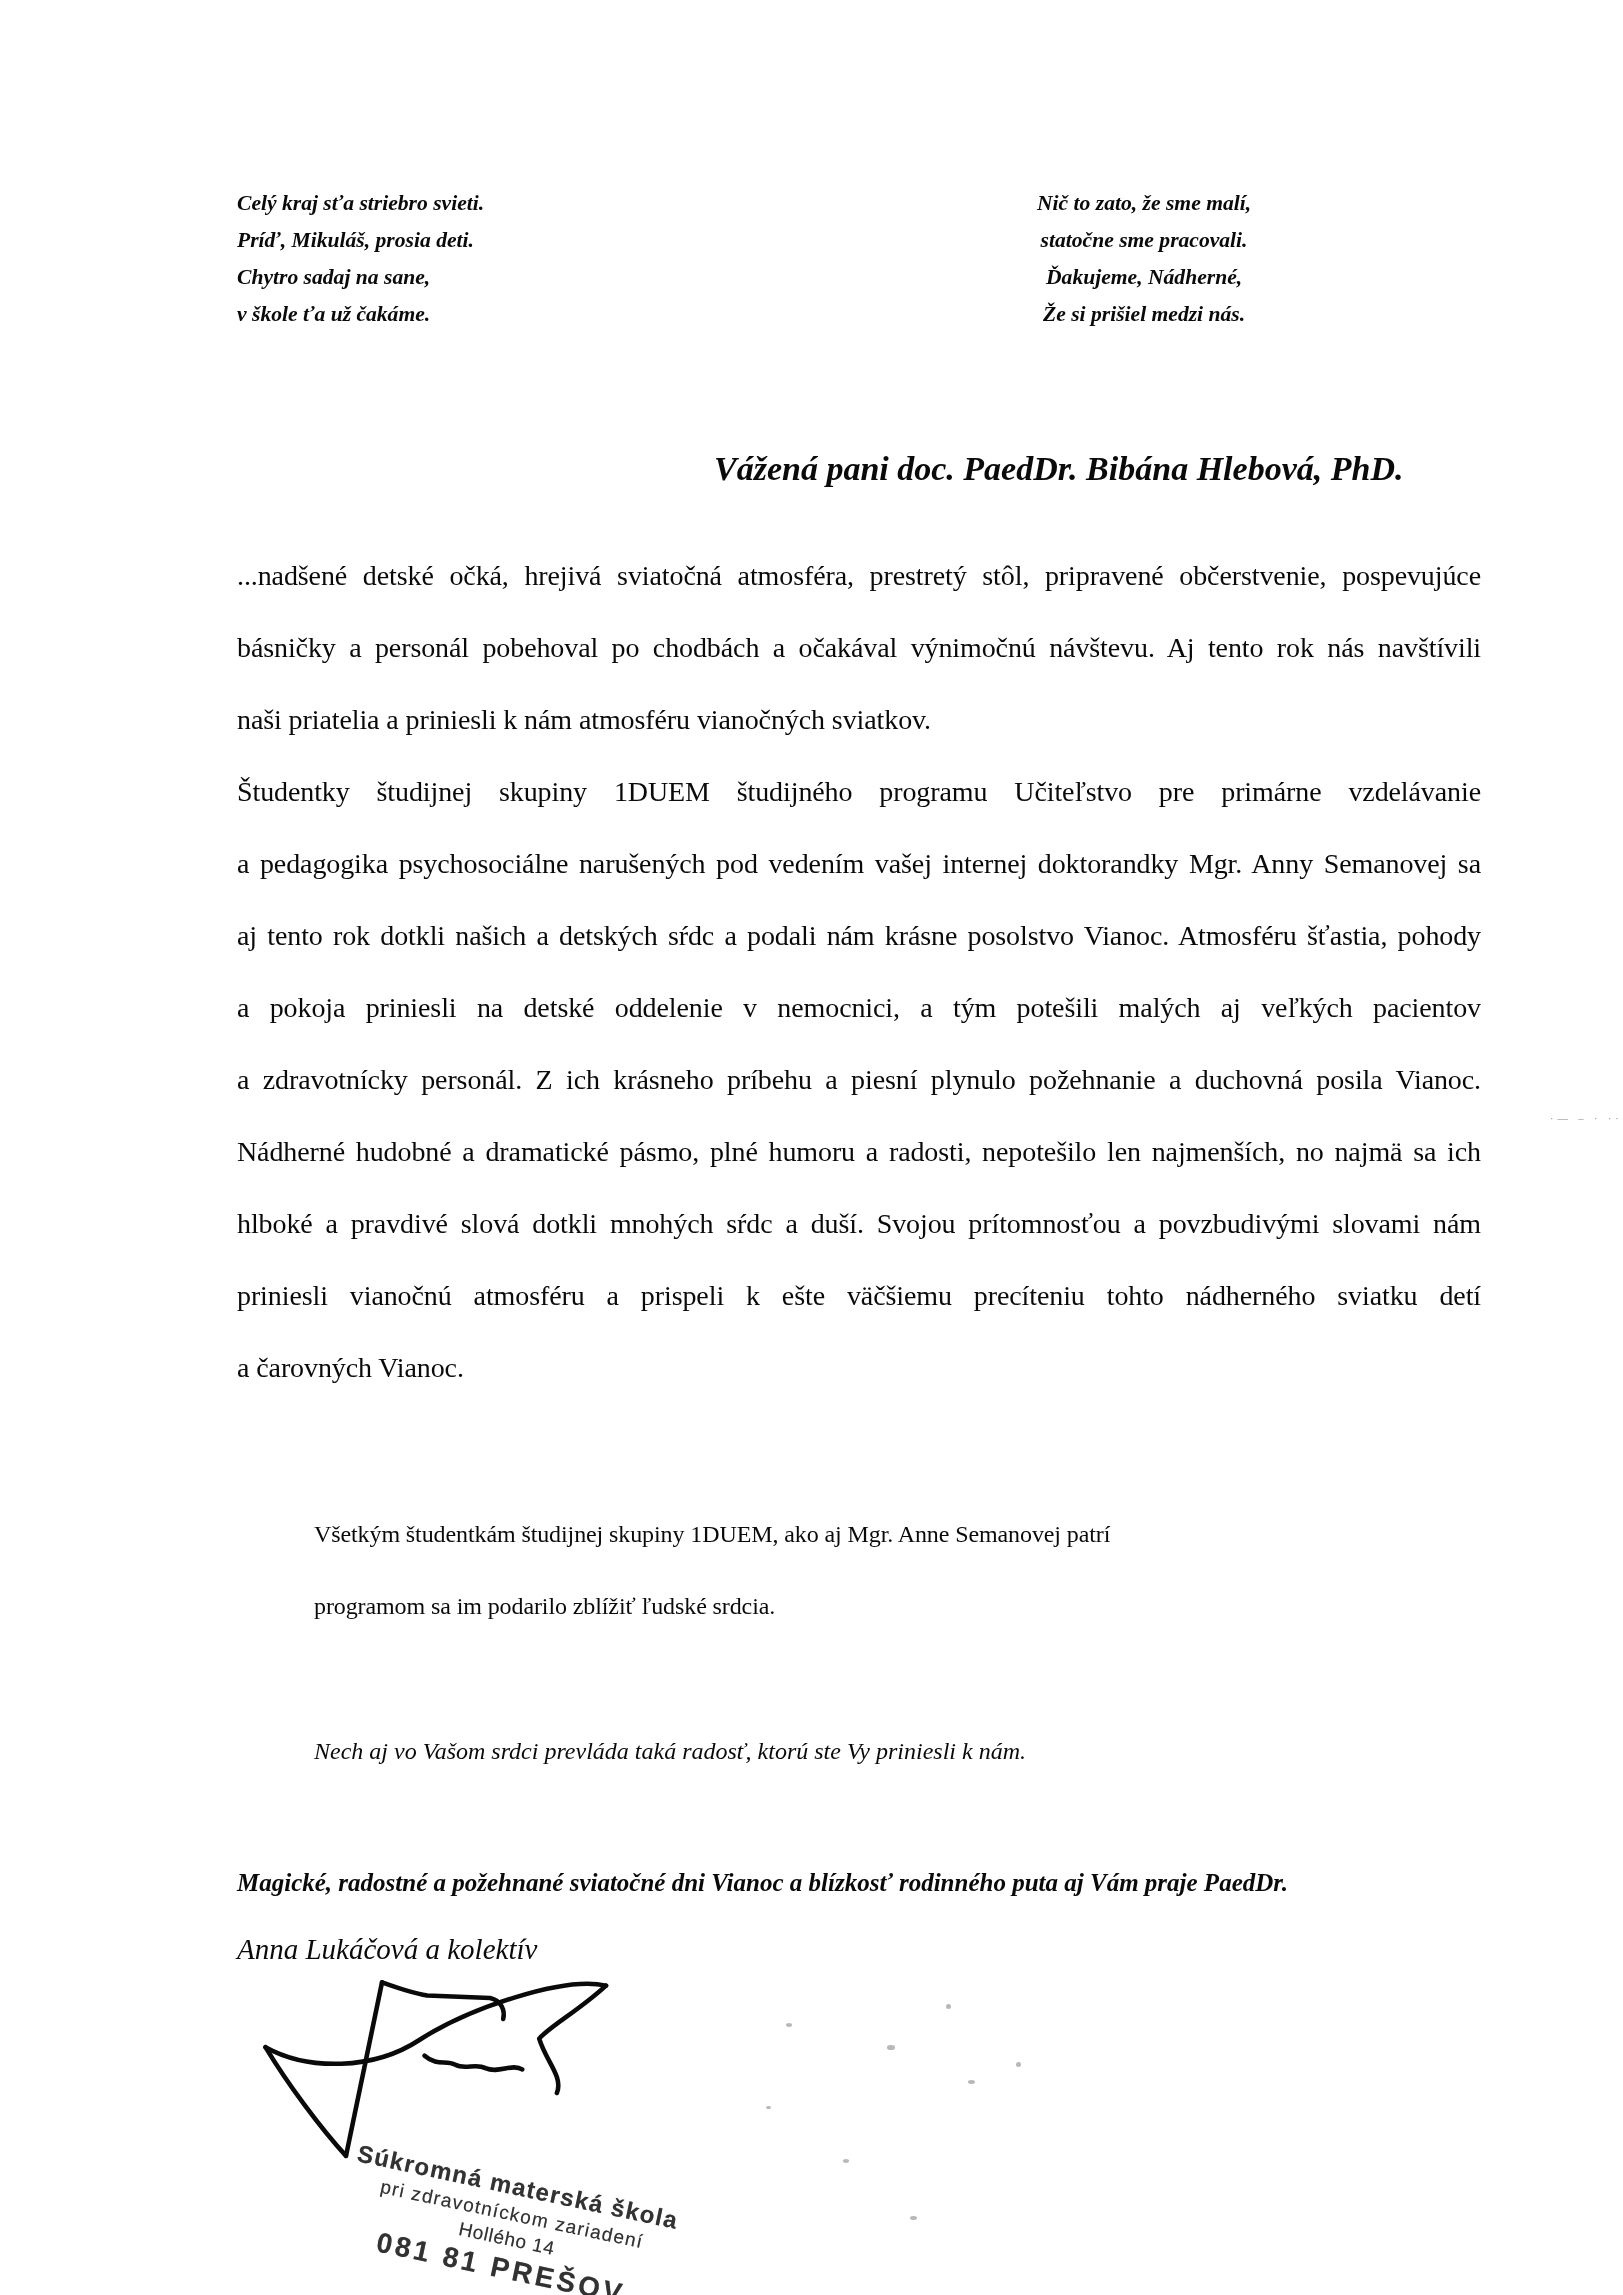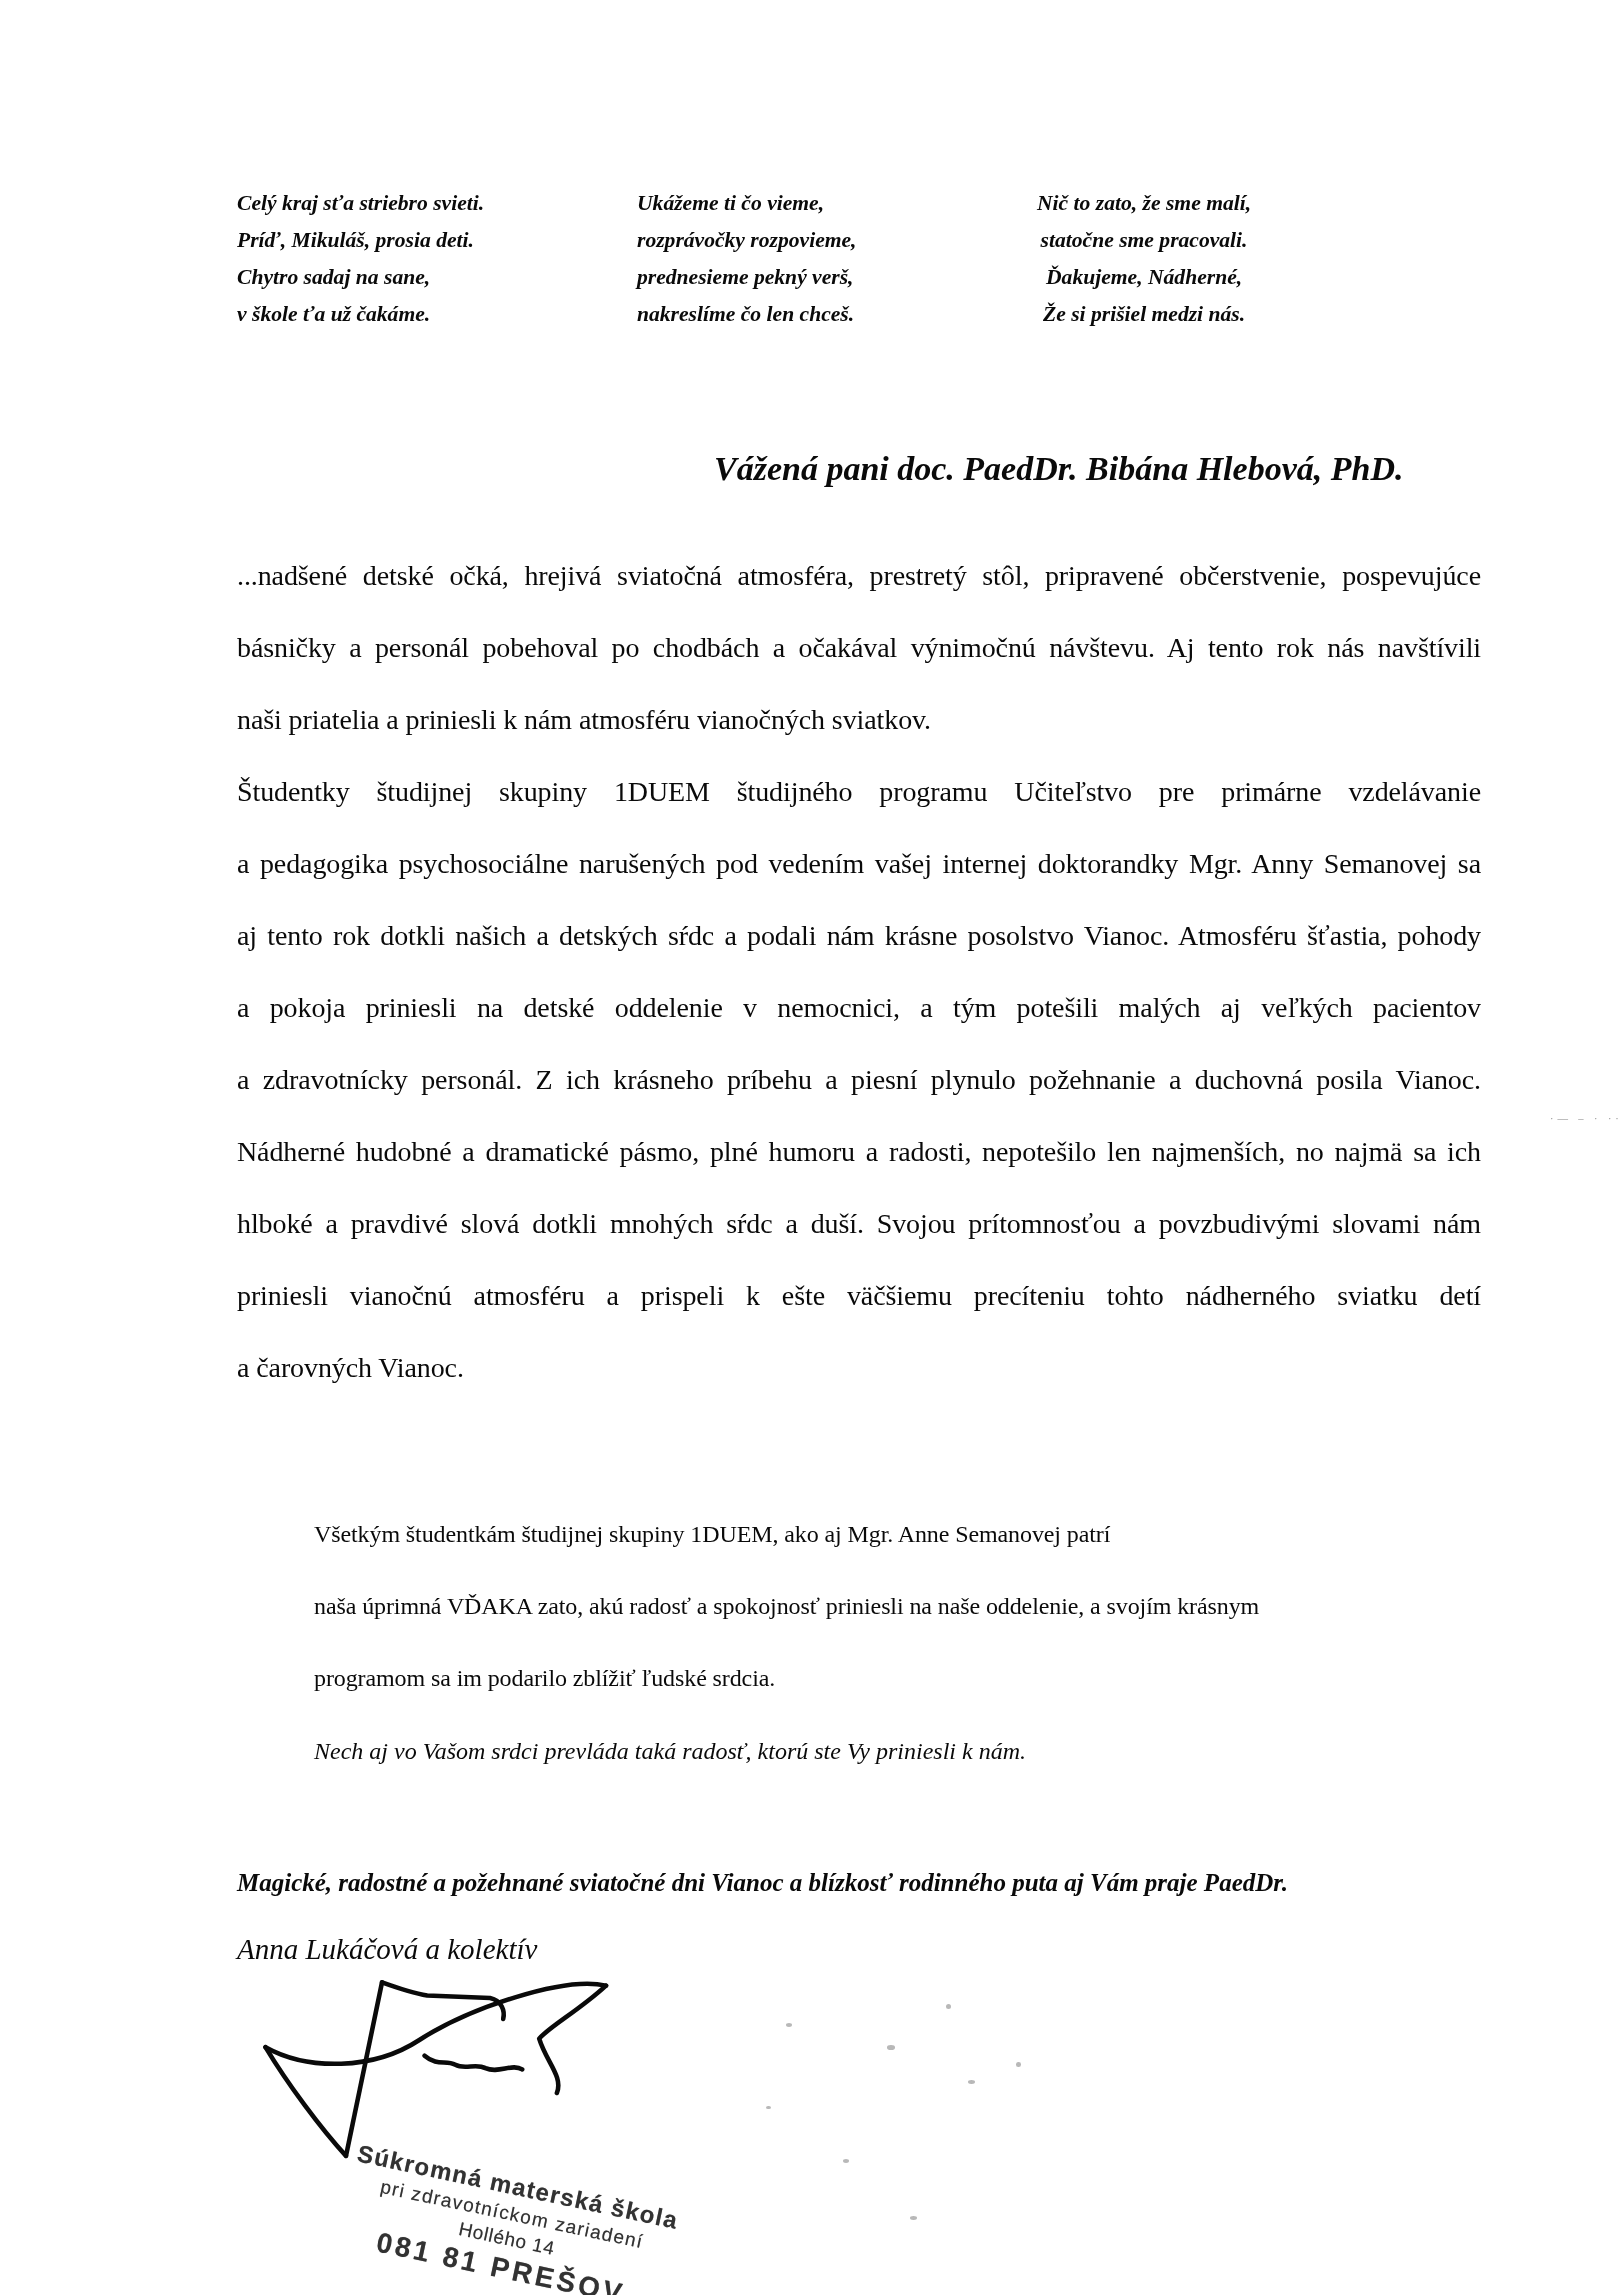--- a/index.html
+++ b/index.html
@@ -52,26 +52,20 @@
 <body>
 
 <div class="page">
 
   <div class="poem-col poem-col-1">
     <div class="poem-line">Celý kraj sťa striebro svieti.</div>
     <div class="poem-line">Príď, Mikuláš, prosia deti.</div>
     <div class="poem-line">Chytro sadaj na sane,</div>
     <div class="poem-line">v škole ťa už čakáme.</div>
   </div>
-  <div class="poem-col poem-col-2">
-    <div class="poem-line">Ukážeme ti čo vieme,</div>
-    <div class="poem-line">rozprávočky rozpovieme,</div>
-    <div class="poem-line">prednesieme pekný verš,</div>
-    <div class="poem-line">nakreslíme čo len chceš.</div>
-  </div>
   <div class="poem-col poem-col-3">
     <div class="poem-line">Nič to zato, že sme malí,</div>
     <div class="poem-line">statočne sme pracovali.</div>
     <div class="poem-line">Ďakujeme, Nádherné,</div>
     <div class="poem-line">Že si prišiel medzi nás.</div>
   </div>
 
   <div class="salutation">Vážená pani doc. PaedDr. Bibána Hlebová, PhD.</div>
 
   <div class="body-block">
@@ -84,21 +78,20 @@
     <div class="b-line">a pokoja priniesli na detské oddelenie v nemocnici, a tým potešili malých aj veľkých pacientov</div>
     <div class="b-line">a zdravotnícky personál. Z ich krásneho príbehu a piesní plynulo požehnanie a duchovná posila Vianoc.</div>
     <div class="b-line">Nádherné hudobné a dramatické pásmo, plné humoru a radosti, nepotešilo len najmenších, no najmä sa ich</div>
     <div class="b-line">hlboké a pravdivé slová dotkli mnohých sŕdc a duší. Svojou prítomnosťou a povzbudivými slovami nám</div>
     <div class="b-line">priniesli vianočnú atmosféru a prispeli k ešte väčšiemu precíteniu tohto nádherného sviatku detí</div>
     <div class="b-line last">a čarovných Vianoc.</div>
   </div>
 
   <div class="indent-block">
     <div class="i-line">Všetkým študentkám študijnej skupiny 1DUEM, ako aj Mgr. Anne Semanovej patrí</div>
-    <div class="i-line">naša úprimná VĎAKA zato, akú radosť a spokojnosť priniesli na naše oddelenie, a svojím   krásnym</div>
     <div class="i-line">programom sa im podarilo zblížiť ľudské srdcia.</div>
   </div>
   <div class="nech-line">Nech aj vo Vašom srdci prevláda taká radosť, ktorú ste Vy priniesli k nám.</div>
 
   <div class="closing">Magické, radostné a požehnané sviatočné dni Vianoc a blízkosť rodinného puta aj Vám praje  PaedDr.</div>
   <div class="signatory">Anna Lukáčová a kolektív</div>
 
   <svg class="signature-svg" width="380" height="203" viewBox="0 0 580 310">
     <g fill="none" stroke="#0a0a0a" stroke-width="7" stroke-linecap="round" stroke-linejoin="round">
       <path d="M25,127 C90,163 190,162 260,116 C335,68 480,18 545,33"></path>

